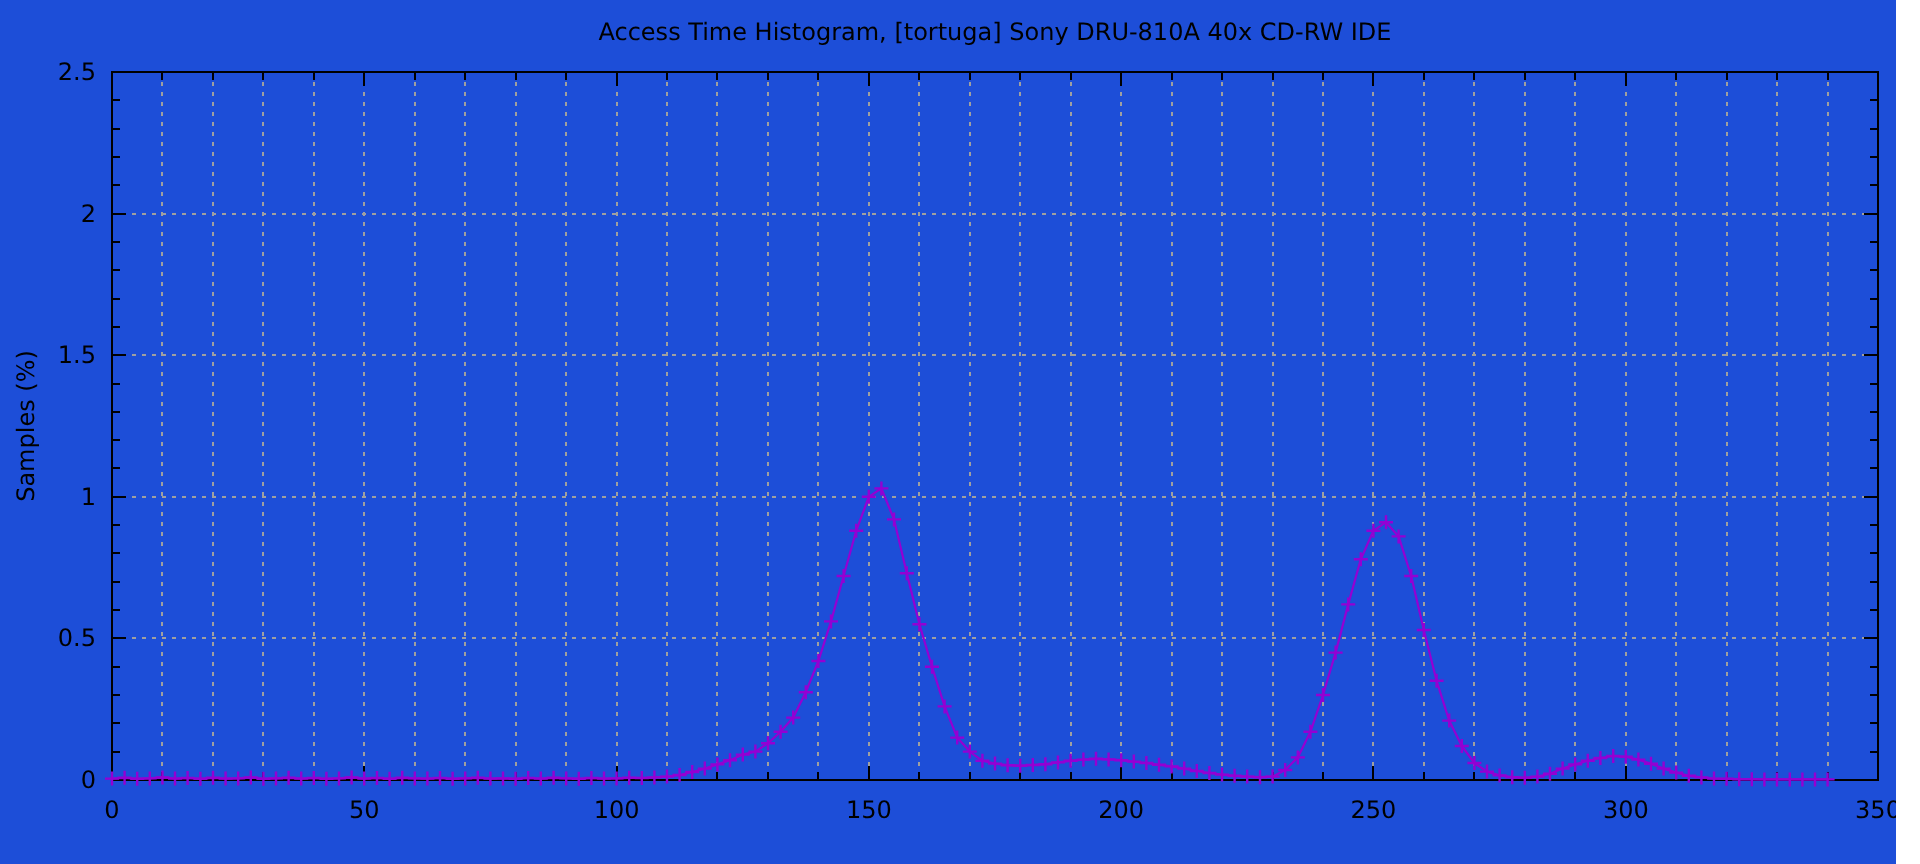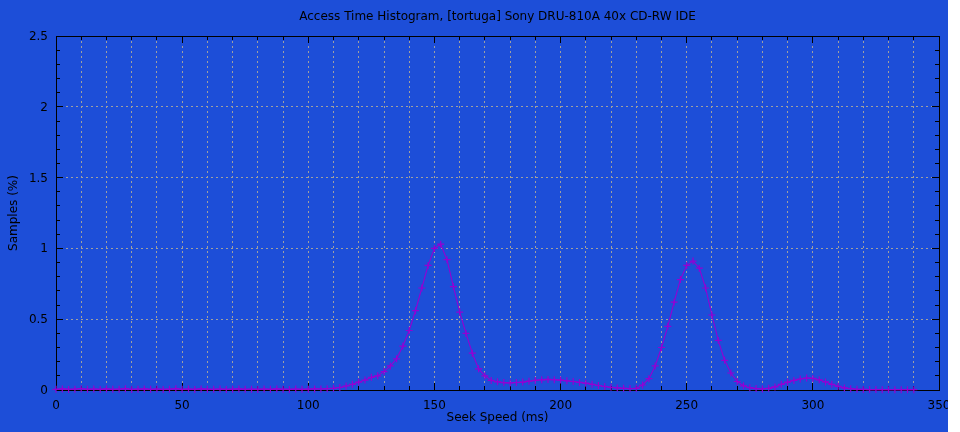--- a/index.html
+++ b/index.html
@@ -14,21 +14,20 @@
          font-size:12px;white-space:nowrap;}
   svg{position:absolute;left:0;top:0;}
   svg text{font-family:"DejaVu Sans",sans-serif;font-size:12px;fill:#000;}
 </style>
 </head>
 <body>
 
 <div class="chart">
   <div class="chart-title">Access Time Histogram, [tortuga] Sony DRU-810A 40x CD-RW IDE</div>
   <div class="y-axis-label">Samples (%)</div>
-  <div class="x-axis-label">Seek Speed (ms)</div>
   <svg id="plot" width="960" height="432" viewBox="0 0 960 432">
       <line x1="81.2" y1="36" x2="81.2" y2="390" stroke="#a0a0a0" stroke-width="1" stroke-dasharray="2,3" shape-rendering="crispEdges"></line>
       <line x1="106.5" y1="36" x2="106.5" y2="390" stroke="#a0a0a0" stroke-width="1" stroke-dasharray="2,3" shape-rendering="crispEdges"></line>
       <line x1="131.7" y1="36" x2="131.7" y2="390" stroke="#a0a0a0" stroke-width="1" stroke-dasharray="2,3" shape-rendering="crispEdges"></line>
       <line x1="156.9" y1="36" x2="156.9" y2="390" stroke="#a0a0a0" stroke-width="1" stroke-dasharray="2,3" shape-rendering="crispEdges"></line>
       <line x1="182.1" y1="36" x2="182.1" y2="390" stroke="#a0a0a0" stroke-width="1" stroke-dasharray="2,3" shape-rendering="crispEdges"></line>
       <line x1="207.4" y1="36" x2="207.4" y2="390" stroke="#a0a0a0" stroke-width="1" stroke-dasharray="2,3" shape-rendering="crispEdges"></line>
       <line x1="232.6" y1="36" x2="232.6" y2="390" stroke="#a0a0a0" stroke-width="1" stroke-dasharray="2,3" shape-rendering="crispEdges"></line>
       <line x1="257.8" y1="36" x2="257.8" y2="390" stroke="#a0a0a0" stroke-width="1" stroke-dasharray="2,3" shape-rendering="crispEdges"></line>
       <line x1="283.1" y1="36" x2="283.1" y2="390" stroke="#a0a0a0" stroke-width="1" stroke-dasharray="2,3" shape-rendering="crispEdges"></line>

